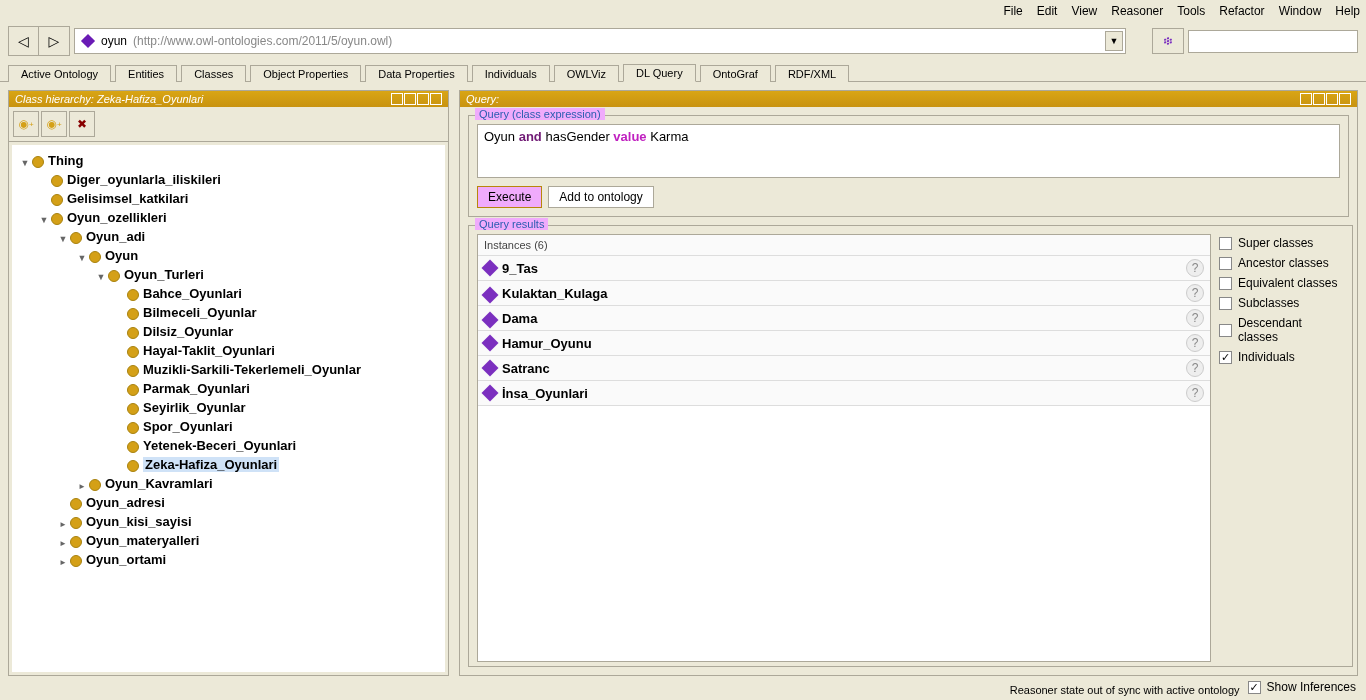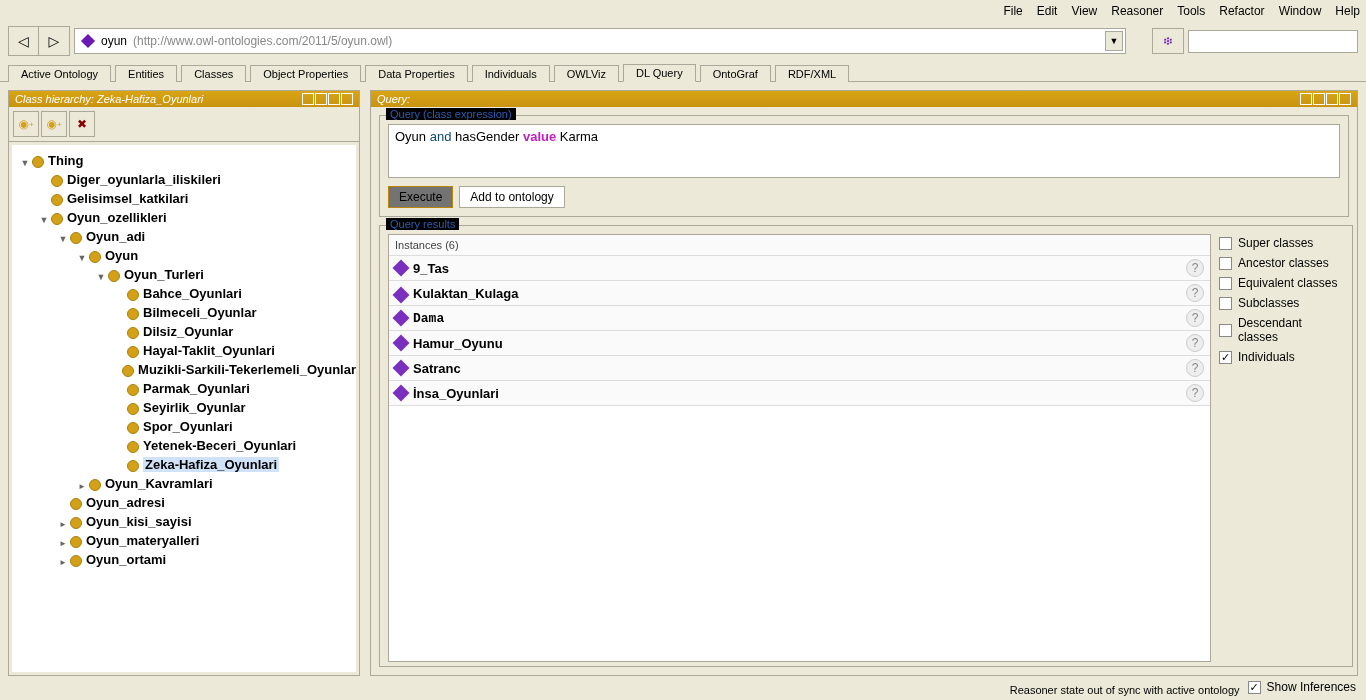--- a/index.html
+++ b/index.html
@@ -99,21 +99,21 @@
     padding: 8px;
     gap: 10px;
     height: 602px;
   }
   .panel {
     border: 1px solid #aca899;
     background: #ece9d8;
     display: flex;
     flex-direction: column;
   }
-  .panel.left { width: 352px; }
+  .panel.left { width: 441px; }
   .panel.right { flex: 1; }
   .panel-title {
     background: #d4a017;
     background: linear-gradient(#d9a514,#c89310);
     color: #fff;
     font-size: 11px;
     padding: 2px 6px;
     display:flex; align-items:center; justify-content:space-between;
     font-style: italic;
   }
@@ -147,40 +147,40 @@
   .tw { width:14px; display:inline-flex; justify-content:center; color:#666; font-size:11px; font-weight:normal; }
   .dot { width:12px;height:12px;border-radius:50%;background:#d4a017;border:1px solid #a8820f;margin-right:4px;flex-shrink:0; }
   .indent { display:inline-block; }
   .sel { background:#cfe2f7; padding:0 2px; }
   .query-box {
     margin: 8px;
     border: 1px solid #aca899;
     padding: 8px 8px 8px 8px;
     position: relative;
   }
-  .box-label { position:absolute; top:-8px; left:6px; background:#000000; padding:0 4px; color:#2a5db0; font-size:11px; }
+  .box-label { position:absolute; top:-8px; left:6px; background:#f0abfc; padding:0 4px; color:#2a5db0; font-size:11px; }
   .query-input {
     width: 100%;
     height: 54px;
     background:#fff;
     border:1px solid #aca899;
     padding: 4px 6px;
     font-size: 13px;
   }
-  .kw-and { color:#0c4a6e; font-weight:normal; }
+  .kw-and { color:#701a75; font-weight:bold; }
   .kw-value { color:#c020c0; font-weight:bold; }
   .qbtns { display:flex; gap:6px; margin-top:8px; }
   .btn {
     border:1px solid #aca899;
     background:#ffffff;
     padding:3px 10px;
     font-size:12px;
     cursor:default;
   }
-  .btn.exec { background:#737373; border:1px solid #b8860b; }
+  .btn.exec { background:#f0abfc; border:1px solid #b8860b; }
   .results-wrap {
     flex:1;
     margin: 0 4px 8px 8px;
     border: 1px solid #aca899;
     position: relative;
     display:flex;
     flex-direction:column;
     padding:8px 8px 4px 8px;
   }
   .results-inner {
@@ -482,21 +482,21 @@
                 <span class="q">?</span>
               </div>
               <div class="rl-row">
                 <span style="display: flex; align-items: flex-end;">
                   <span class="d"></span>
                   <span>Kulaktan_Kulaga</span>
                 </span>
                 <span class="q">?</span>
               </div>
               <div class="rl-row">
-                <span style="display: flex; align-items: center; font-family: Liberation Mono, monospace;">
+                <span style="display: flex; align-items: flex-end;">
                   <span class="d"></span>
                   <span>Dama</span>
                 </span>
                 <span class="q">?</span>
               </div>
               <div class="rl-row">
                 <span style="display: flex; align-items: center;">
                   <span class="d"></span>
                   <span>Hamur_Oyunu</span>
                 </span>

